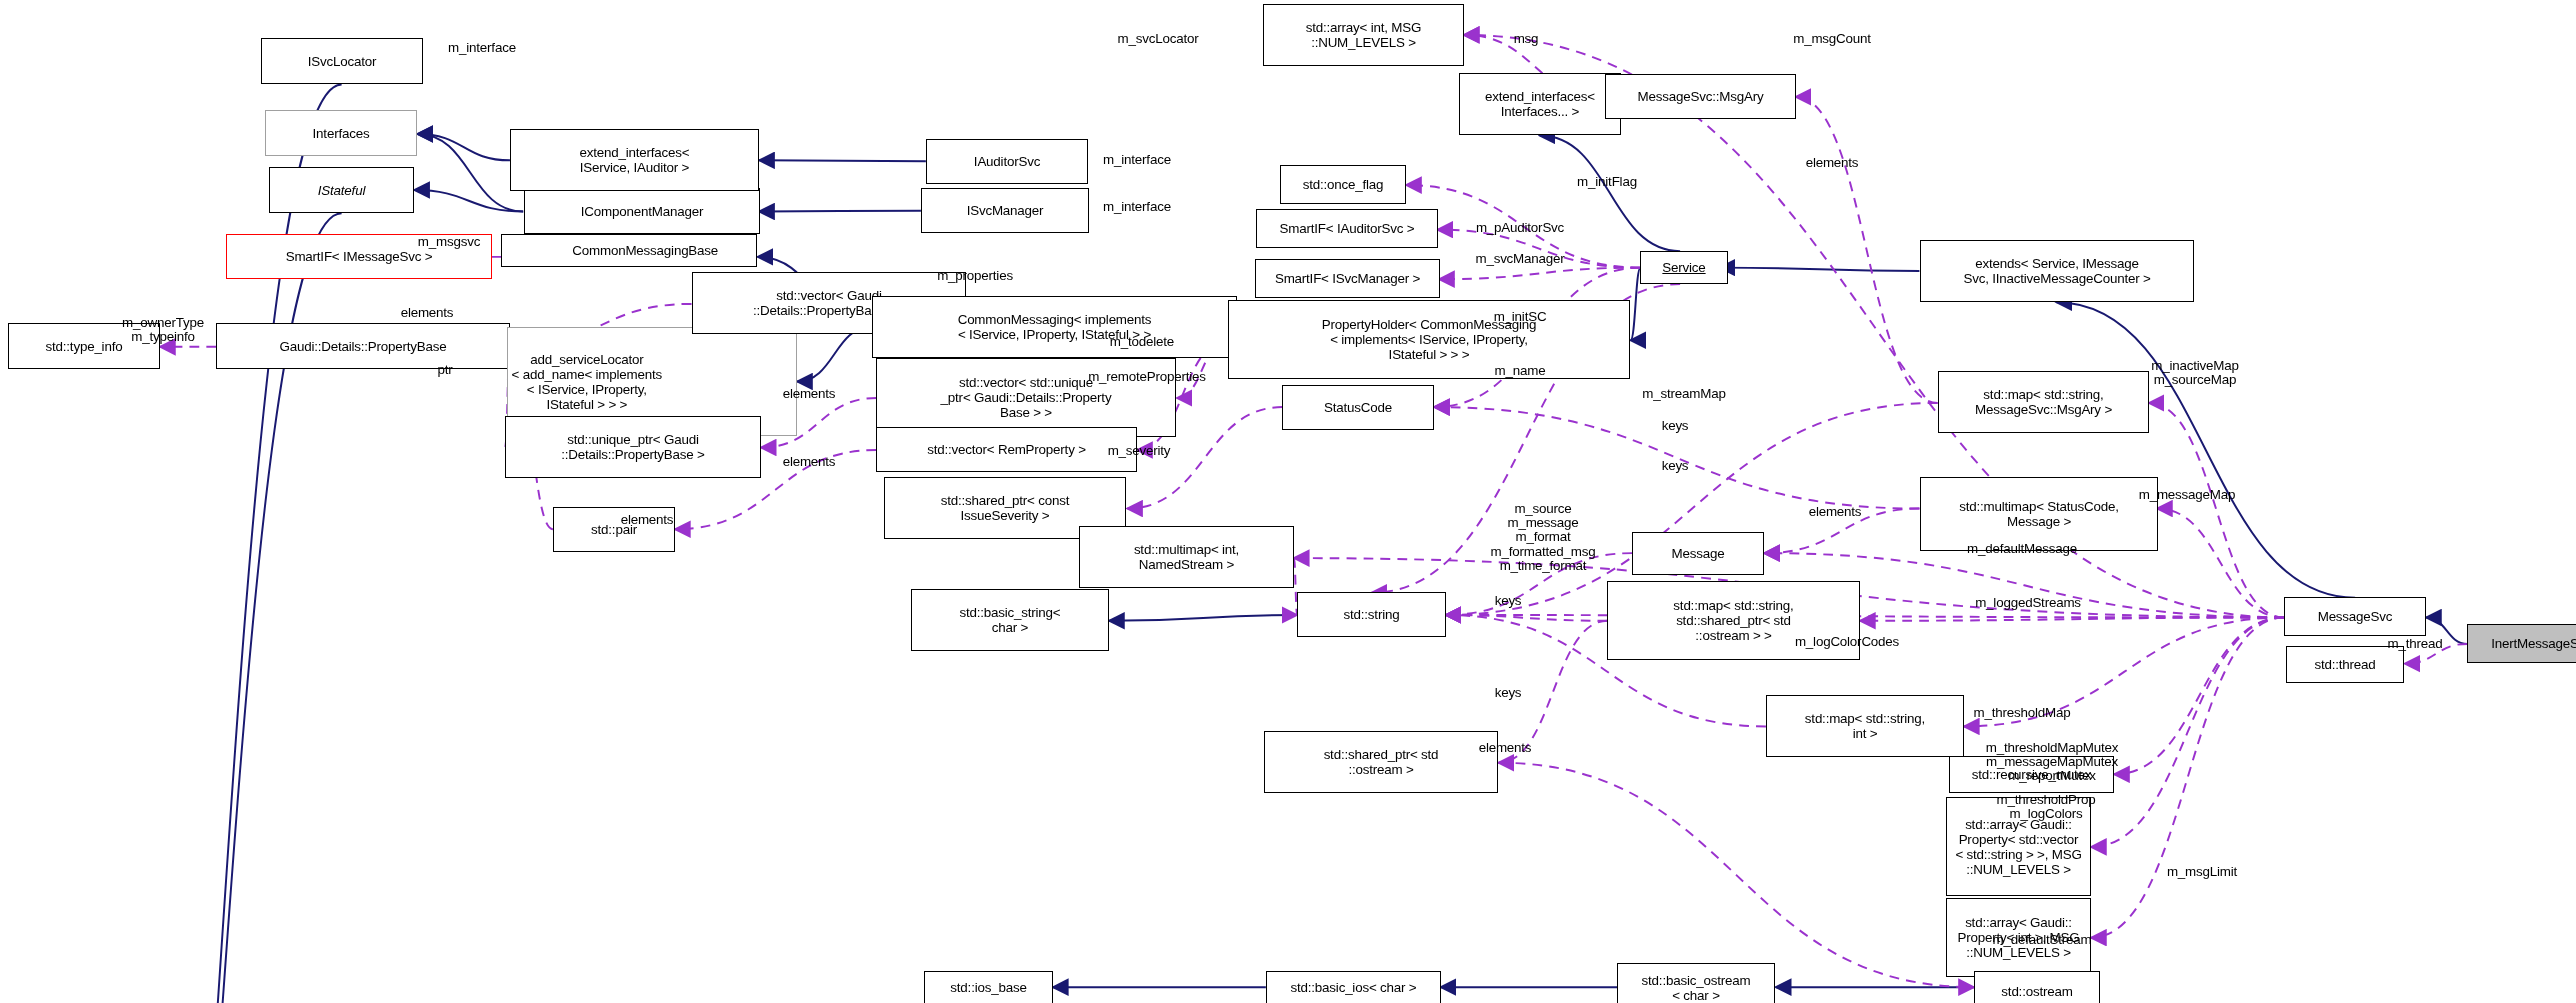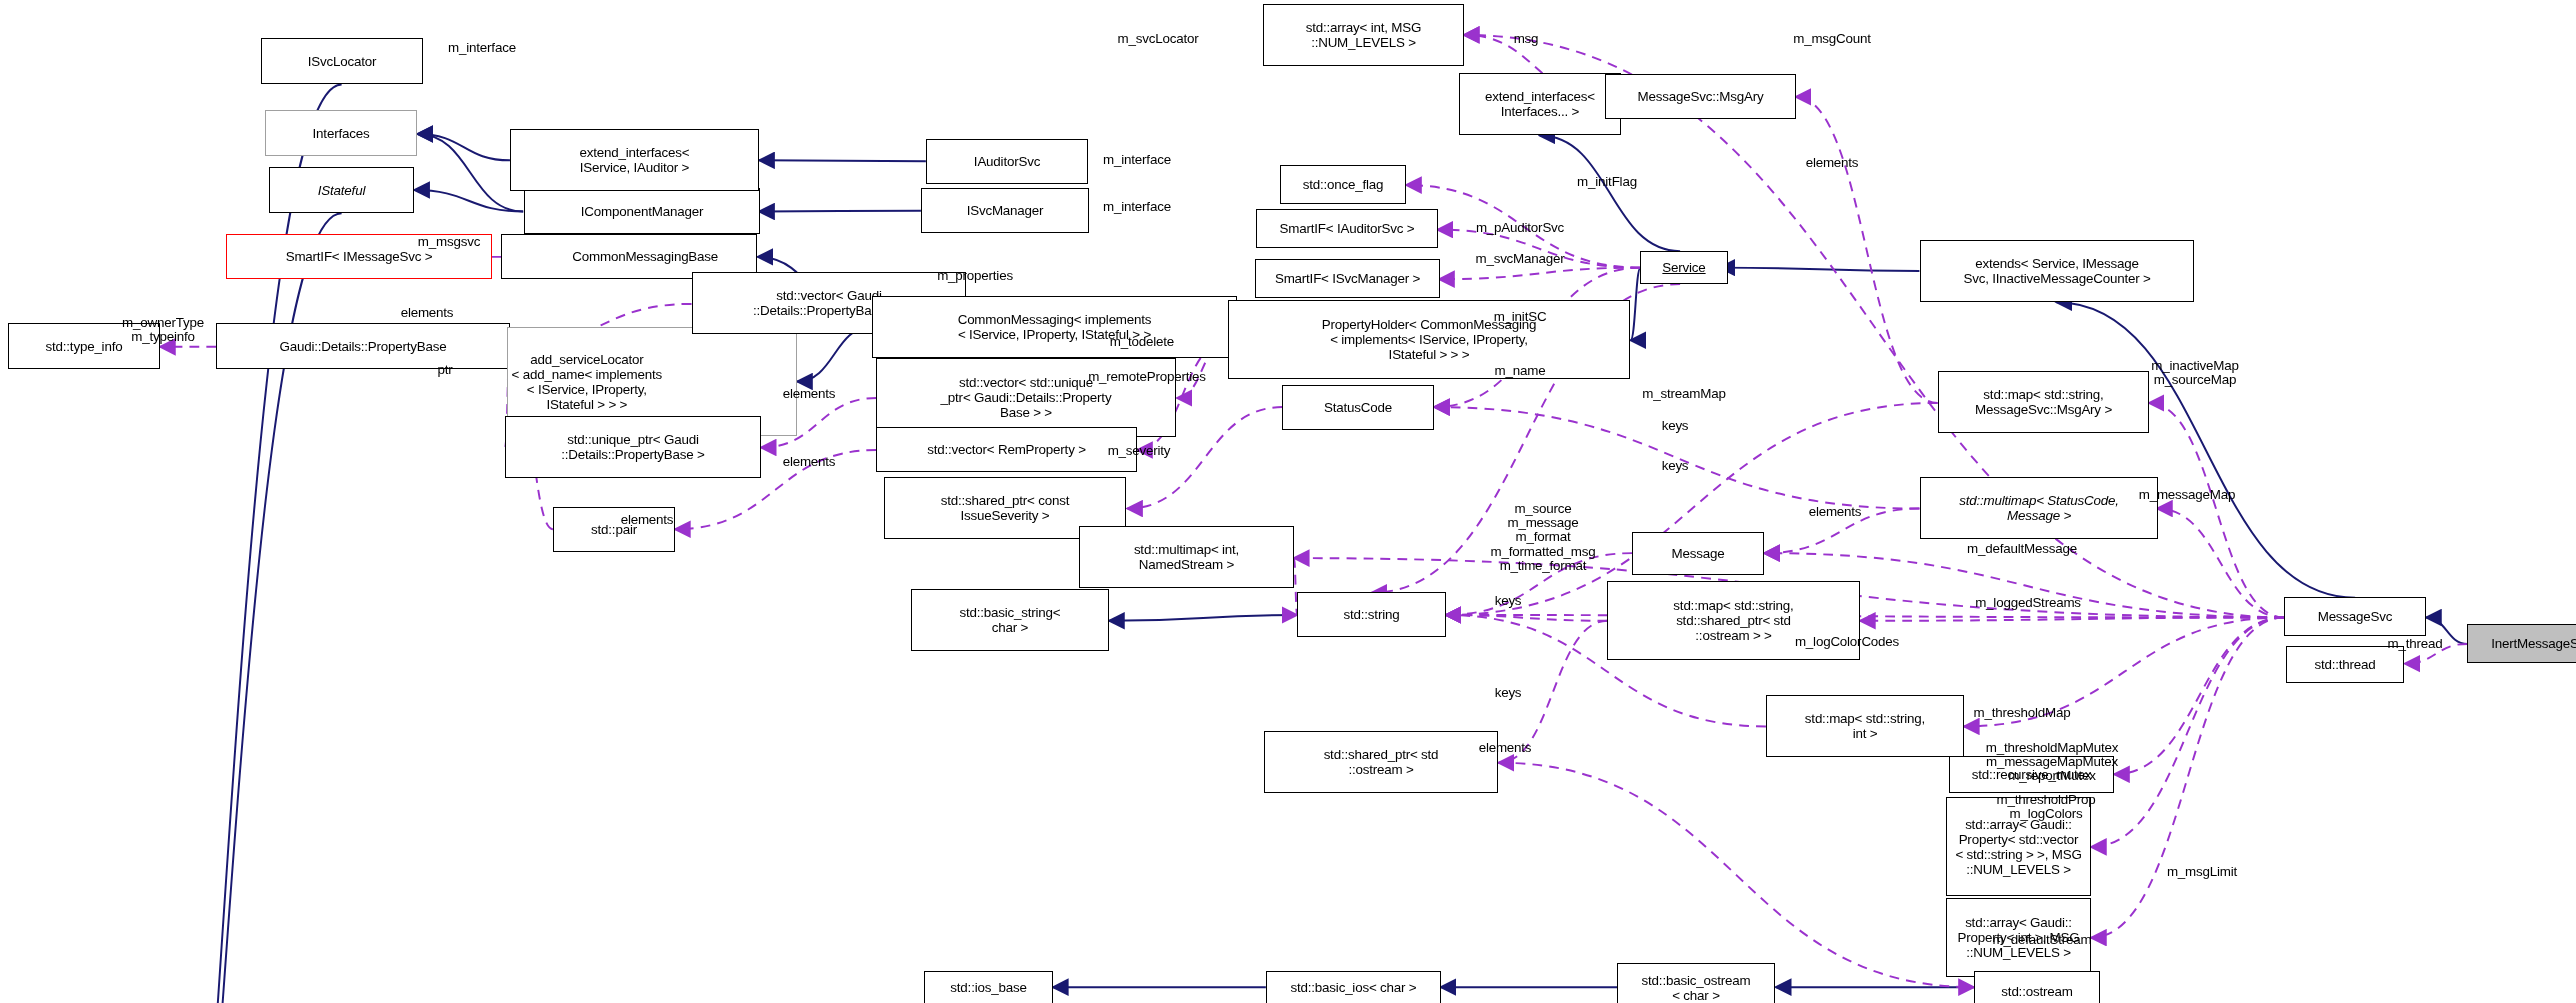--- a/index.html
+++ b/index.html
@@ -121,21 +121,21 @@
   <div id="nodes-layer">
       <div class="node" style="left: 261px; top: 38px; width: 162px; height: 46px;">ISvcLocator</div>
       <div class="node gray-border" style="left: 265px; top: 110px; width: 152px; height: 46px;">Interfaces</div>
       <div class="node" style="left: 269px; top: 167px; width: 145px; height: 46px; font-style: italic;">IStateful</div>
       <div class="node red-border" style="left: 226px; top: 234px; width: 266px; height: 45px;">SmartIF&lt; IMessageSvc &gt;</div>
       <div class="node" style="left: 8px; top: 323px; width: 152px; height: 46px;">std::type_info</div>
       <div class="node" style="left: 216px; top: 323px; width: 294px; height: 46px;">Gaudi::Details::PropertyBase</div>
       <div class="node" style="left: 524px; top: 188px; width: 236px; height: 46px;">IComponentManager</div>
       <div class="node" style="left: 510px; top: 129px; width: 249px; height: 62px;">extend_interfaces&lt;
 IService, IAuditor &gt;</div>
-      <div class="node" style="left: 501px; top: 234px; width: 256px; height: 45px; padding-left: 36px;">CommonMessagingBase</div>
+      <div class="node" style="left: 501px; top: 234px; width: 256px; height: 33px; padding-left: 36px;">CommonMessagingBase</div>
       <div class="node" style="left: 926px; top: 139px; width: 162px; height: 45px;">IAuditorSvc</div>
       <div class="node" style="left: 921px; top: 188px; width: 168px; height: 45px;">ISvcManager</div>
       <div class="node gray-border" style="left: 507px; top: 327px; width: 290px; height: 109px; justify-content: flex-start; text-align: center;">add_serviceLocator
 &lt; add_name&lt; implements
 &lt; IService, IProperty,
 IStateful &gt; &gt; &gt;</div>
       <div class="node" style="left: 505px; top: 416px; width: 256px; height: 62px;">std::unique_ptr&lt; Gaudi
 ::Details::PropertyBase &gt;</div>
       <div class="node" style="left: 692px; top: 272px; width: 274px; height: 62px;">std::vector&lt; Gaudi
 ::Details::PropertyBase * &gt;</div>
@@ -171,21 +171,21 @@
 Interfaces... &gt;</div>
       <div class="node" style="left: 1605px; top: 74px; width: 191px; height: 45px;">MessageSvc::MsgAry</div>
       <div class="node" style="left: 1280px; top: 165px; width: 126px; height: 39px;">std::once_flag</div>
       <div class="node" style="left: 1256px; top: 209px; width: 182px; height: 39px;">SmartIF&lt; IAuditorSvc &gt;</div>
       <div class="node" style="left: 1255px; top: 259px; width: 185px; height: 39px;">SmartIF&lt; ISvcManager &gt;</div>
       <div class="node" style="left: 1640px; top: 251px; width: 88px; height: 33px; text-decoration: underline;">Service</div>
       <div class="node" style="left: 1920px; top: 240px; width: 274px; height: 62px;">extends&lt; Service, IMessage
 Svc, IInactiveMessageCounter &gt;</div>
       <div class="node" style="left: 1938px; top: 371px; width: 211px; height: 62px;">std::map&lt; std::string,
 MessageSvc::MsgAry &gt;</div>
-      <div class="node" style="left: 1920px; top: 477px; width: 238px; height: 62px; font-style: italic;">std::multimap&lt; StatusCode,
+      <div class="node" style="left: 1920px; top: 477px; width: 238px; height: 74px;">std::multimap&lt; StatusCode,
 Message &gt;</div>
       <div class="node" style="left: 2284px; top: 597px; width: 142px; height: 39px;">MessageSvc</div>
       <div class="node" style="left: 2286px; top: 646px; width: 118px; height: 37px;">std::thread</div>
       <div class="node filled" style="left: 2467px; top: 624px; width: 149px; height: 39px;">InertMessageSvc</div>
       <div class="node" style="left: 1949px; top: 756px; width: 165px; height: 37px;">std::recursive_mutex</div>
       <div class="node" style="left: 1946px; top: 797px; width: 145px; height: 99px;">std::array&lt; Gaudi::
 Property&lt; std::vector
 &lt; std::string &gt; &gt;, MSG
 ::NUM_LEVELS &gt;</div>
       <div class="node" style="left: 1946px; top: 898px; width: 145px; height: 79px;">std::array&lt; Gaudi::

